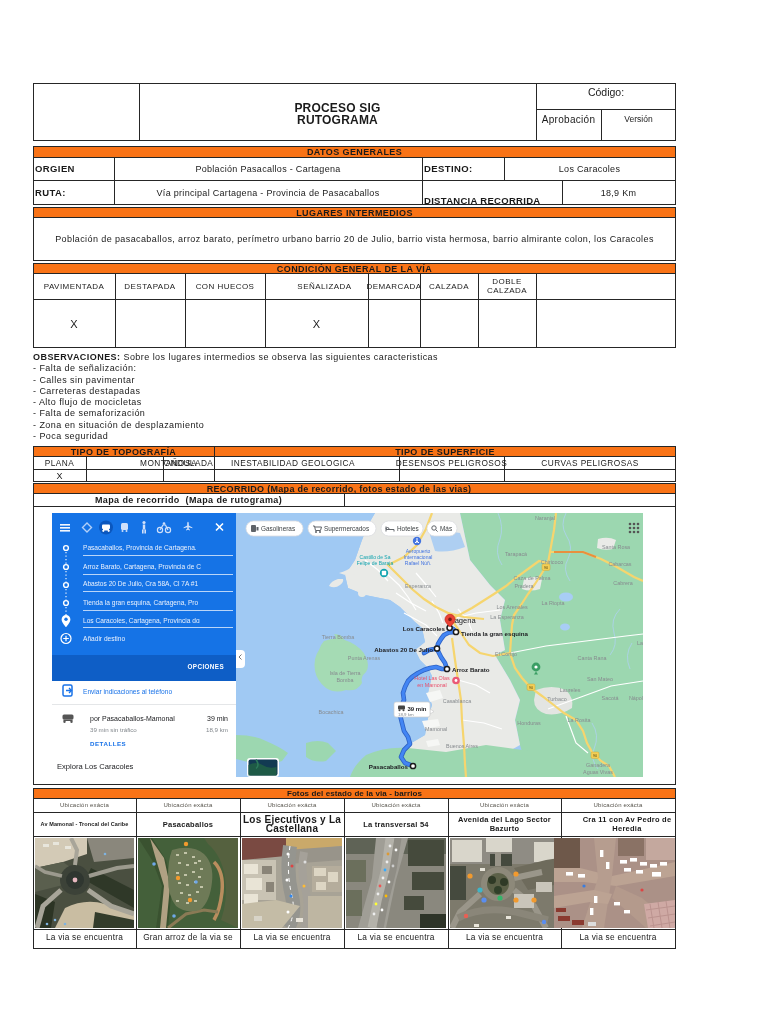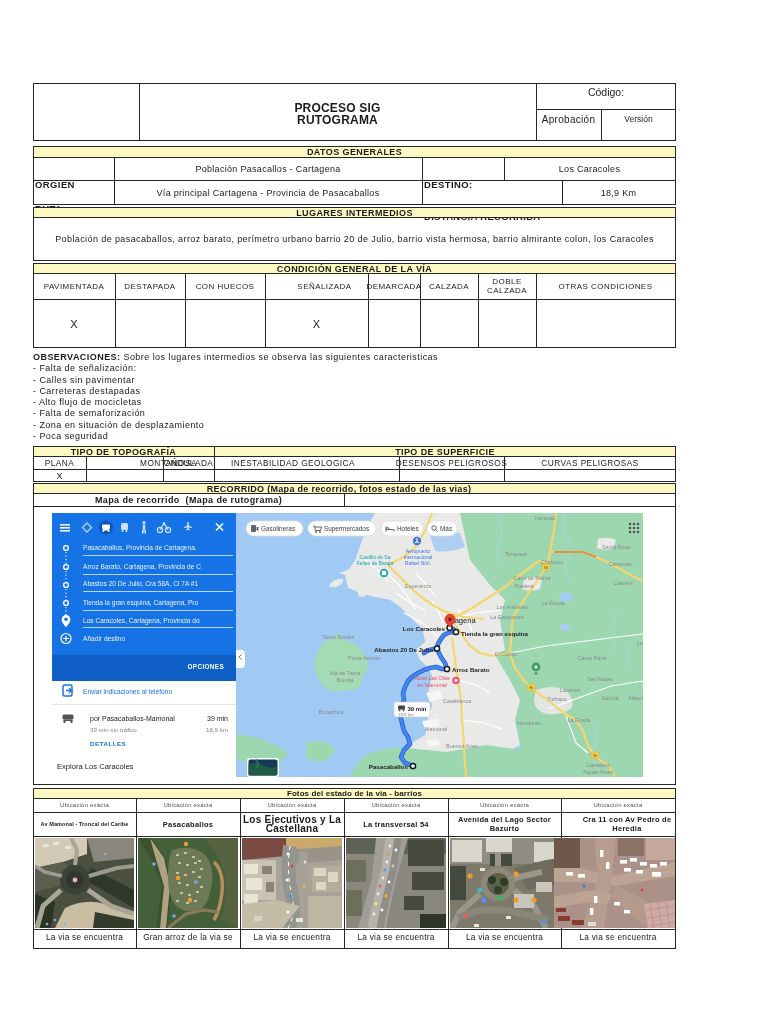--- a/index.html
+++ b/index.html
@@ -2,24 +2,24 @@
 <html><head>
 <meta charset="utf-8">
 <style>
 html,body{margin:0;padding:0;background:#fff;}
 #page{position:relative;width:768px;height:1024px;background:#fff;overflow:hidden;
  font-family:"Liberation Sans",sans-serif;color:#1a1a1a;}
 .abs{position:absolute;}
 .box{position:absolute;border:1px solid #262626;box-sizing:border-box;}
 .vl{position:absolute;width:1px;background:#262626;}
 .hl{position:absolute;height:1px;background:#262626;}
-.blue{background:#fef9c3;}
+.blue{background:#f97316;}
 .bb{font-weight:bold;}
 .ctr{display:flex;align-items:center;justify-content:center;text-align:center;white-space:nowrap;}
-.lft{display:flex;align-items:center;justify-content:flex-start;margin-top:16px;}
+.lft{display:flex;align-items:center;justify-content:flex-start;}
 </style>
 </head>
 <body>
 <div id="page">
 
 <div class="box" style="left:33px;top:83px;width:643px;height:58px;"></div>
 <div class="vl" style="left:139px;top:83px;height:58px;"></div>
 <div class="vl" style="left:536px;top:83px;height:58px;"></div>
 <div class="hl" style="left:536px;top:109px;width:140px;"></div>
 <div class="vl" style="left:601px;top:109px;height:32px;"></div>
@@ -58,21 +58,20 @@
 <div class="vl" style="left:420px;top:273px;height:75px;"></div>
 <div class="vl" style="left:478px;top:273px;height:75px;"></div>
 <div class="vl" style="left:536px;top:273px;height:75px;"></div>
 <div class="abs ctr" style="left:33px;top:273px;width:82px;height:26px;font-size:8px;letter-spacing:.45px;">PAVIMENTADA</div>
 <div class="abs ctr" style="left:115px;top:273px;width:70px;height:26px;font-size:8px;letter-spacing:.45px;">DESTAPADA</div>
 <div class="abs ctr" style="left:185px;top:273px;width:80px;height:26px;font-size:8px;letter-spacing:.45px;">CON HUECOS</div>
 <div class="abs ctr" style="left:265px;top:273px;width:103px;height:26px;font-size:8px;letter-spacing:.45px;padding-left:8px;">SEÑALIZADA</div>
 <div class="abs ctr" style="left:368px;top:273px;width:52px;height:26px;font-size:8px;letter-spacing:.45px;">DEMARCADA</div>
 <div class="abs ctr" style="left:420px;top:273px;width:58px;height:26px;font-size:8px;letter-spacing:.45px;">CALZADA</div>
 <div class="abs ctr" style="left:478px;top:273px;width:58px;height:26px;font-size:8px;letter-spacing:.45px;">DOBLE<br>CALZADA</div>
-<div class="abs ctr" style="left:536px;top:273px;width:139px;height:26px;font-size:8px;letter-spacing:.45px;">OTRAS CONDICIONES</div>
 <div class="abs ctr" style="left:33px;top:299px;width:82px;height:49px;font-size:11px;">X</div>
 <div class="abs ctr" style="left:265px;top:299px;width:103px;height:49px;font-size:11px;">X</div>
 
 <div class="abs" style="left:33px;top:352px;width:650px;font-size:9px;line-height:11.3px;letter-spacing:.45px;">
 <span class="bb">OBSERVACIONES:</span> Sobre los lugares intermedios se observa las siguientes caracteristicas<br>
 - Falta de señalización:<br>
 - Calles sin pavimentar<br>
 - Carreteras destapadas<br>
 - Alto flujo de mocicletas<br>
 - Falta de semaforización<br>

